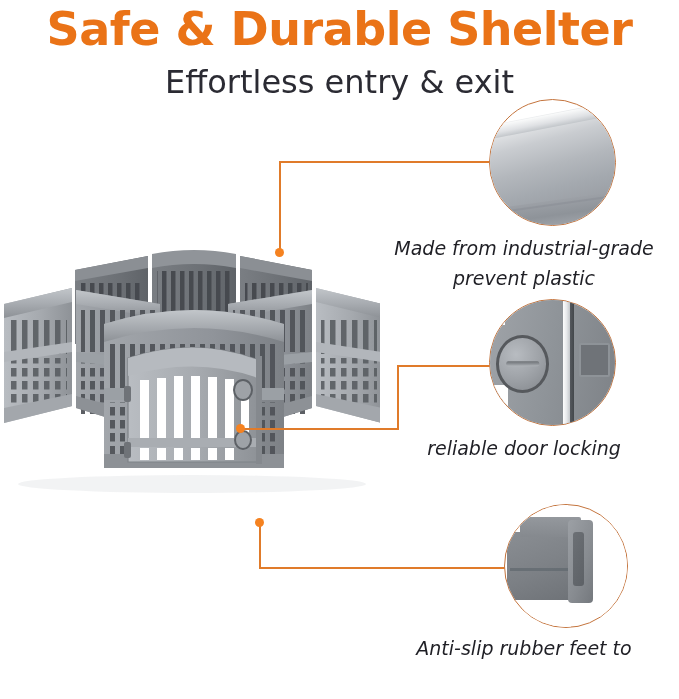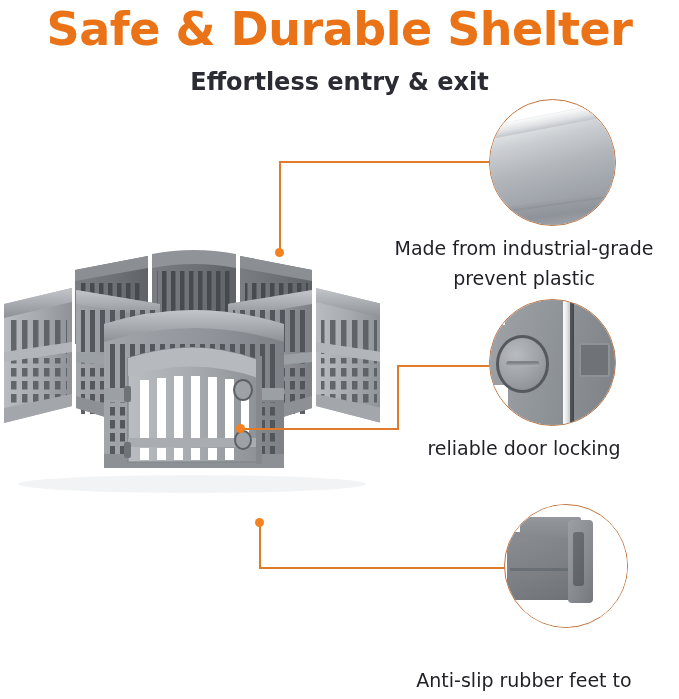--- a/index.html
+++ b/index.html
@@ -33,39 +33,40 @@
     color: #ea7317;
     line-height: 54px;
     white-space: nowrap;
   }
   .subtitle {
     position: absolute;
     left: 0;
     top: 66px;
     width: 679px;
     text-align: center;
-    font-size: 24px;
-    font-weight: 700;
+    font-size: 32px;
+    font-weight: 400;
     color: #2b2b33;
     line-height: 32px;
   }
 
   
   .caption {
     position: absolute;
     width: 300px;
     text-align: center;
     font-size: 19px;
     line-height: 30px;
     color: #1f1f25;
+    font-style: italic;
   }
   .caption .l2 { display: block; }
   #caption-1 { left: 374px; top: 233px; }
   #caption-2 { left: 374px; top: 433px; }
-  #caption-3 { left: 374px; top: 633px; margin-top: 32px; }
+  #caption-3 { left: 374px; top: 633px; }
 
   
   .detail-circle {
     position: absolute;
     border-radius: 50%;
     border: 1.6px solid #c4743d;
     overflow: hidden;
     background: #ffffff;
   }
   #circle-1 { left: 489px; top: 99px;  width: 125px; height: 125px; }

